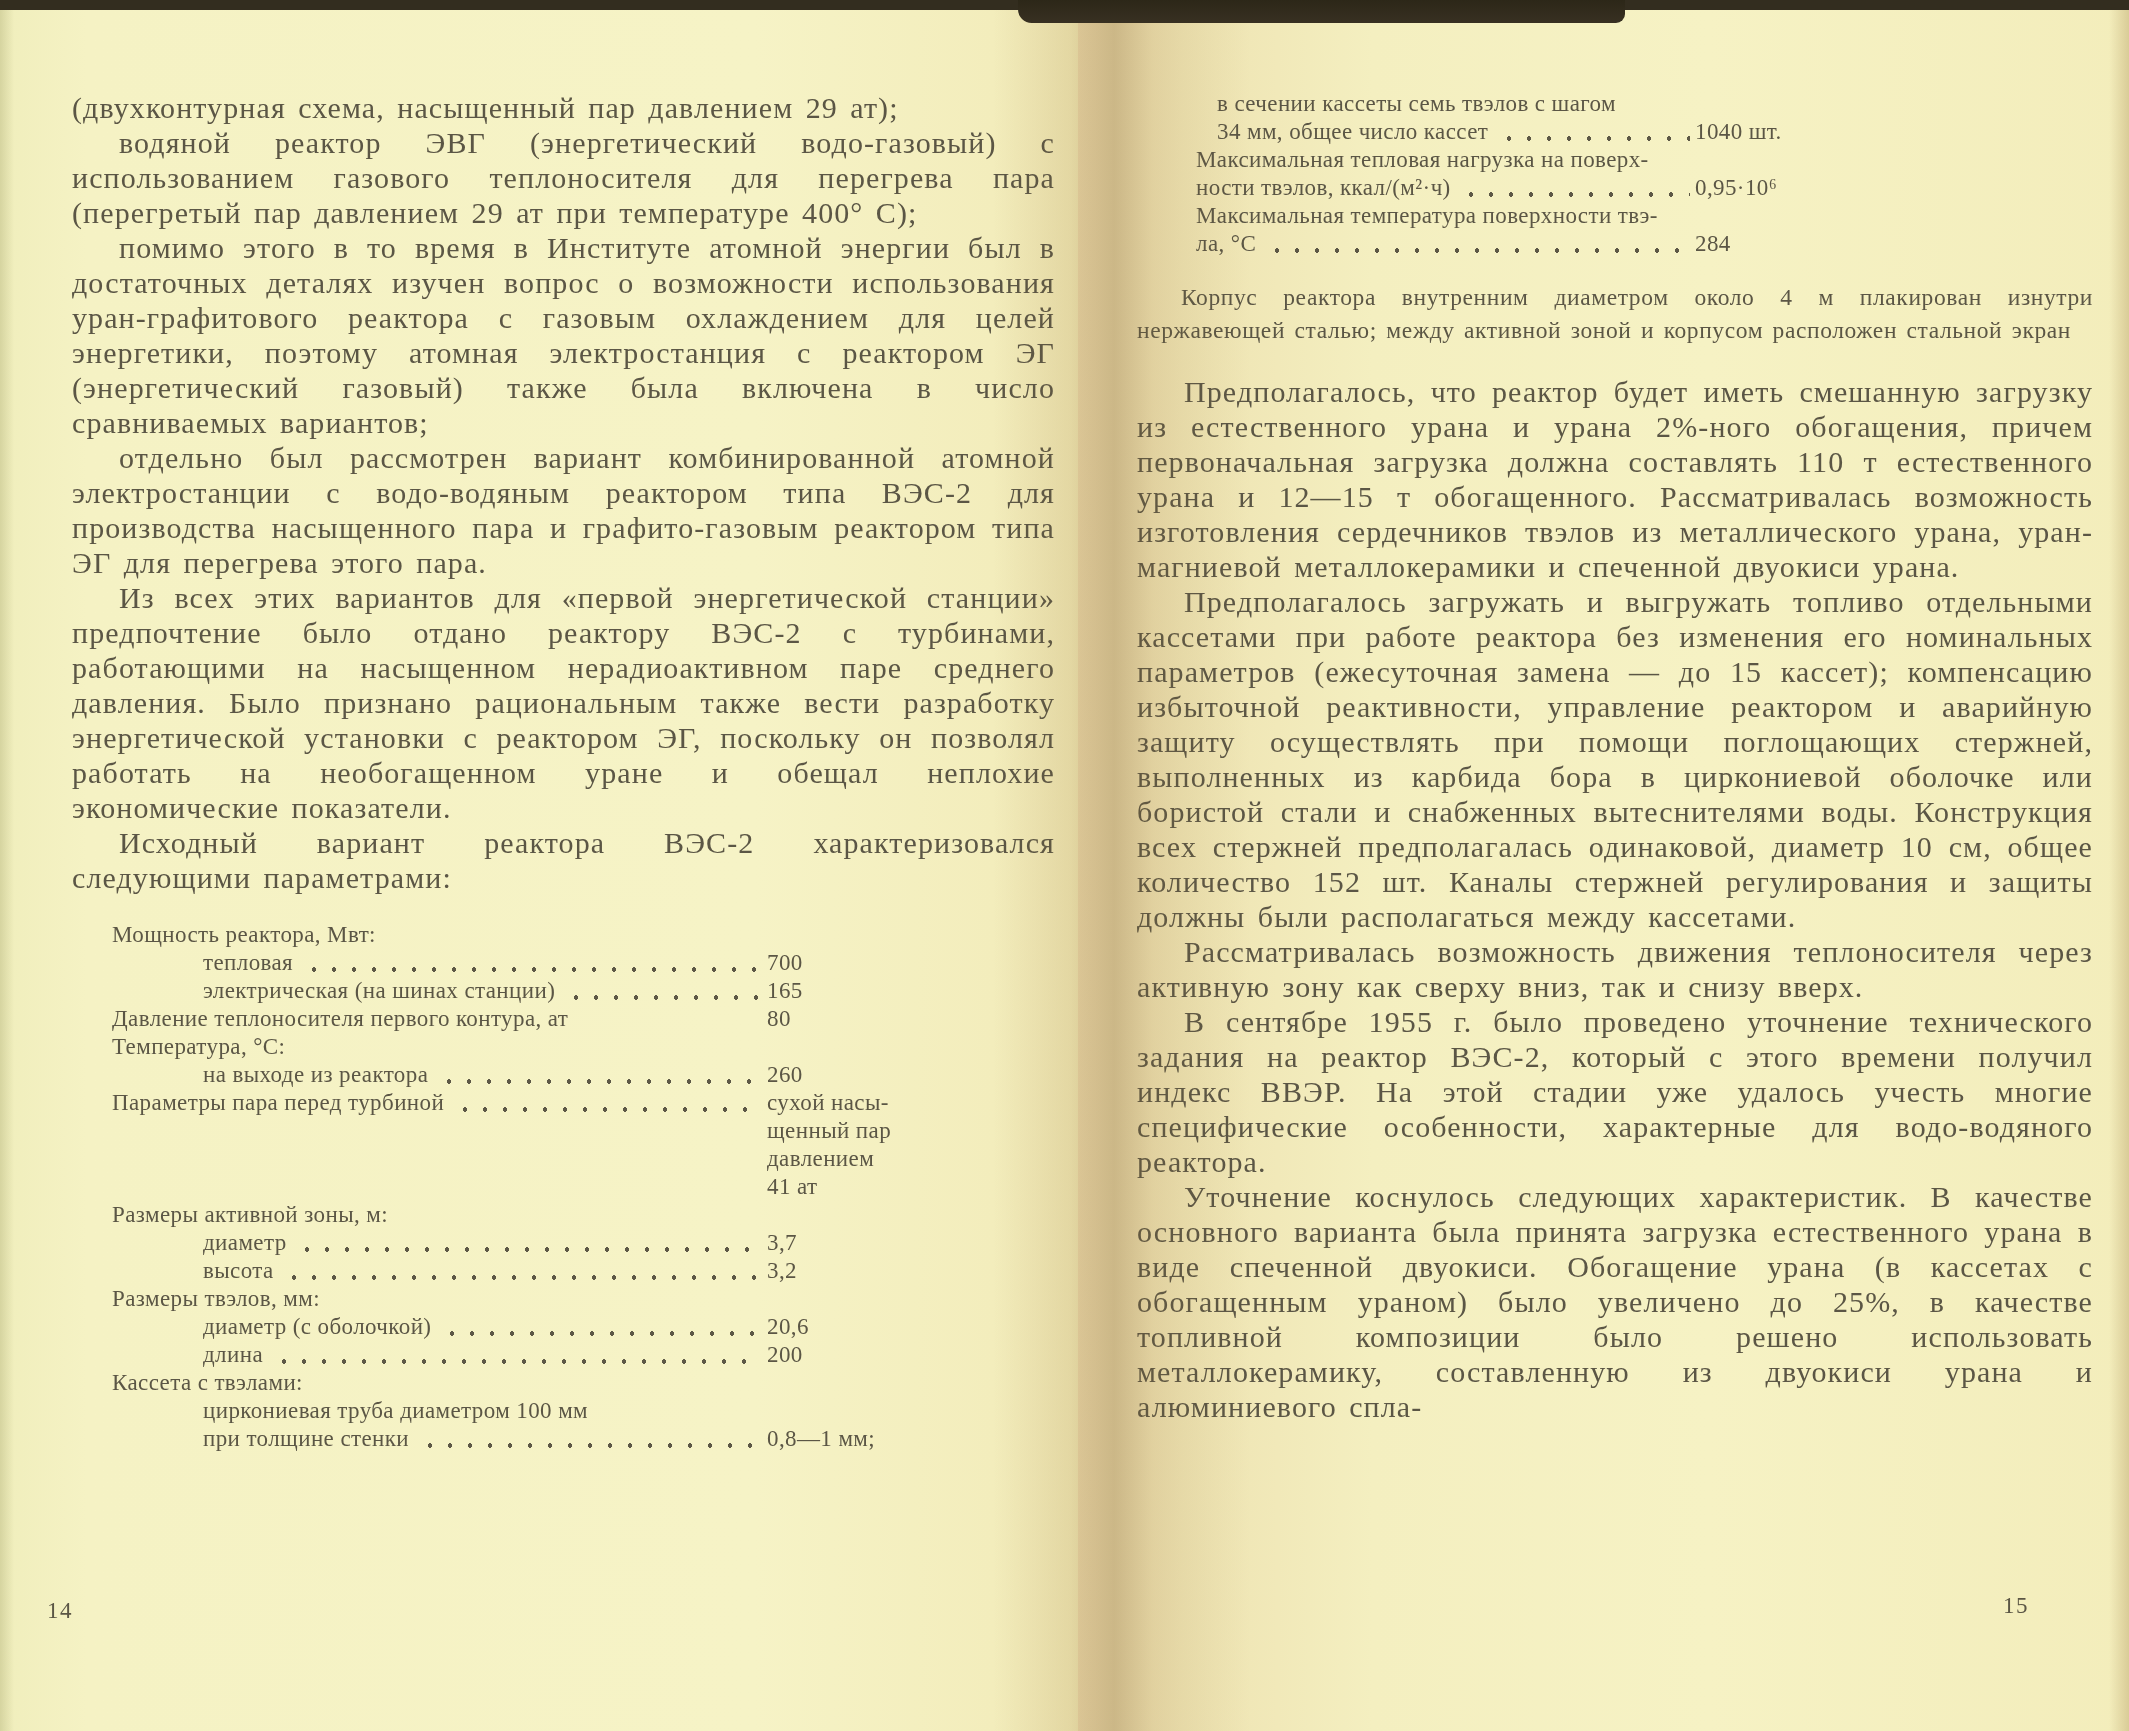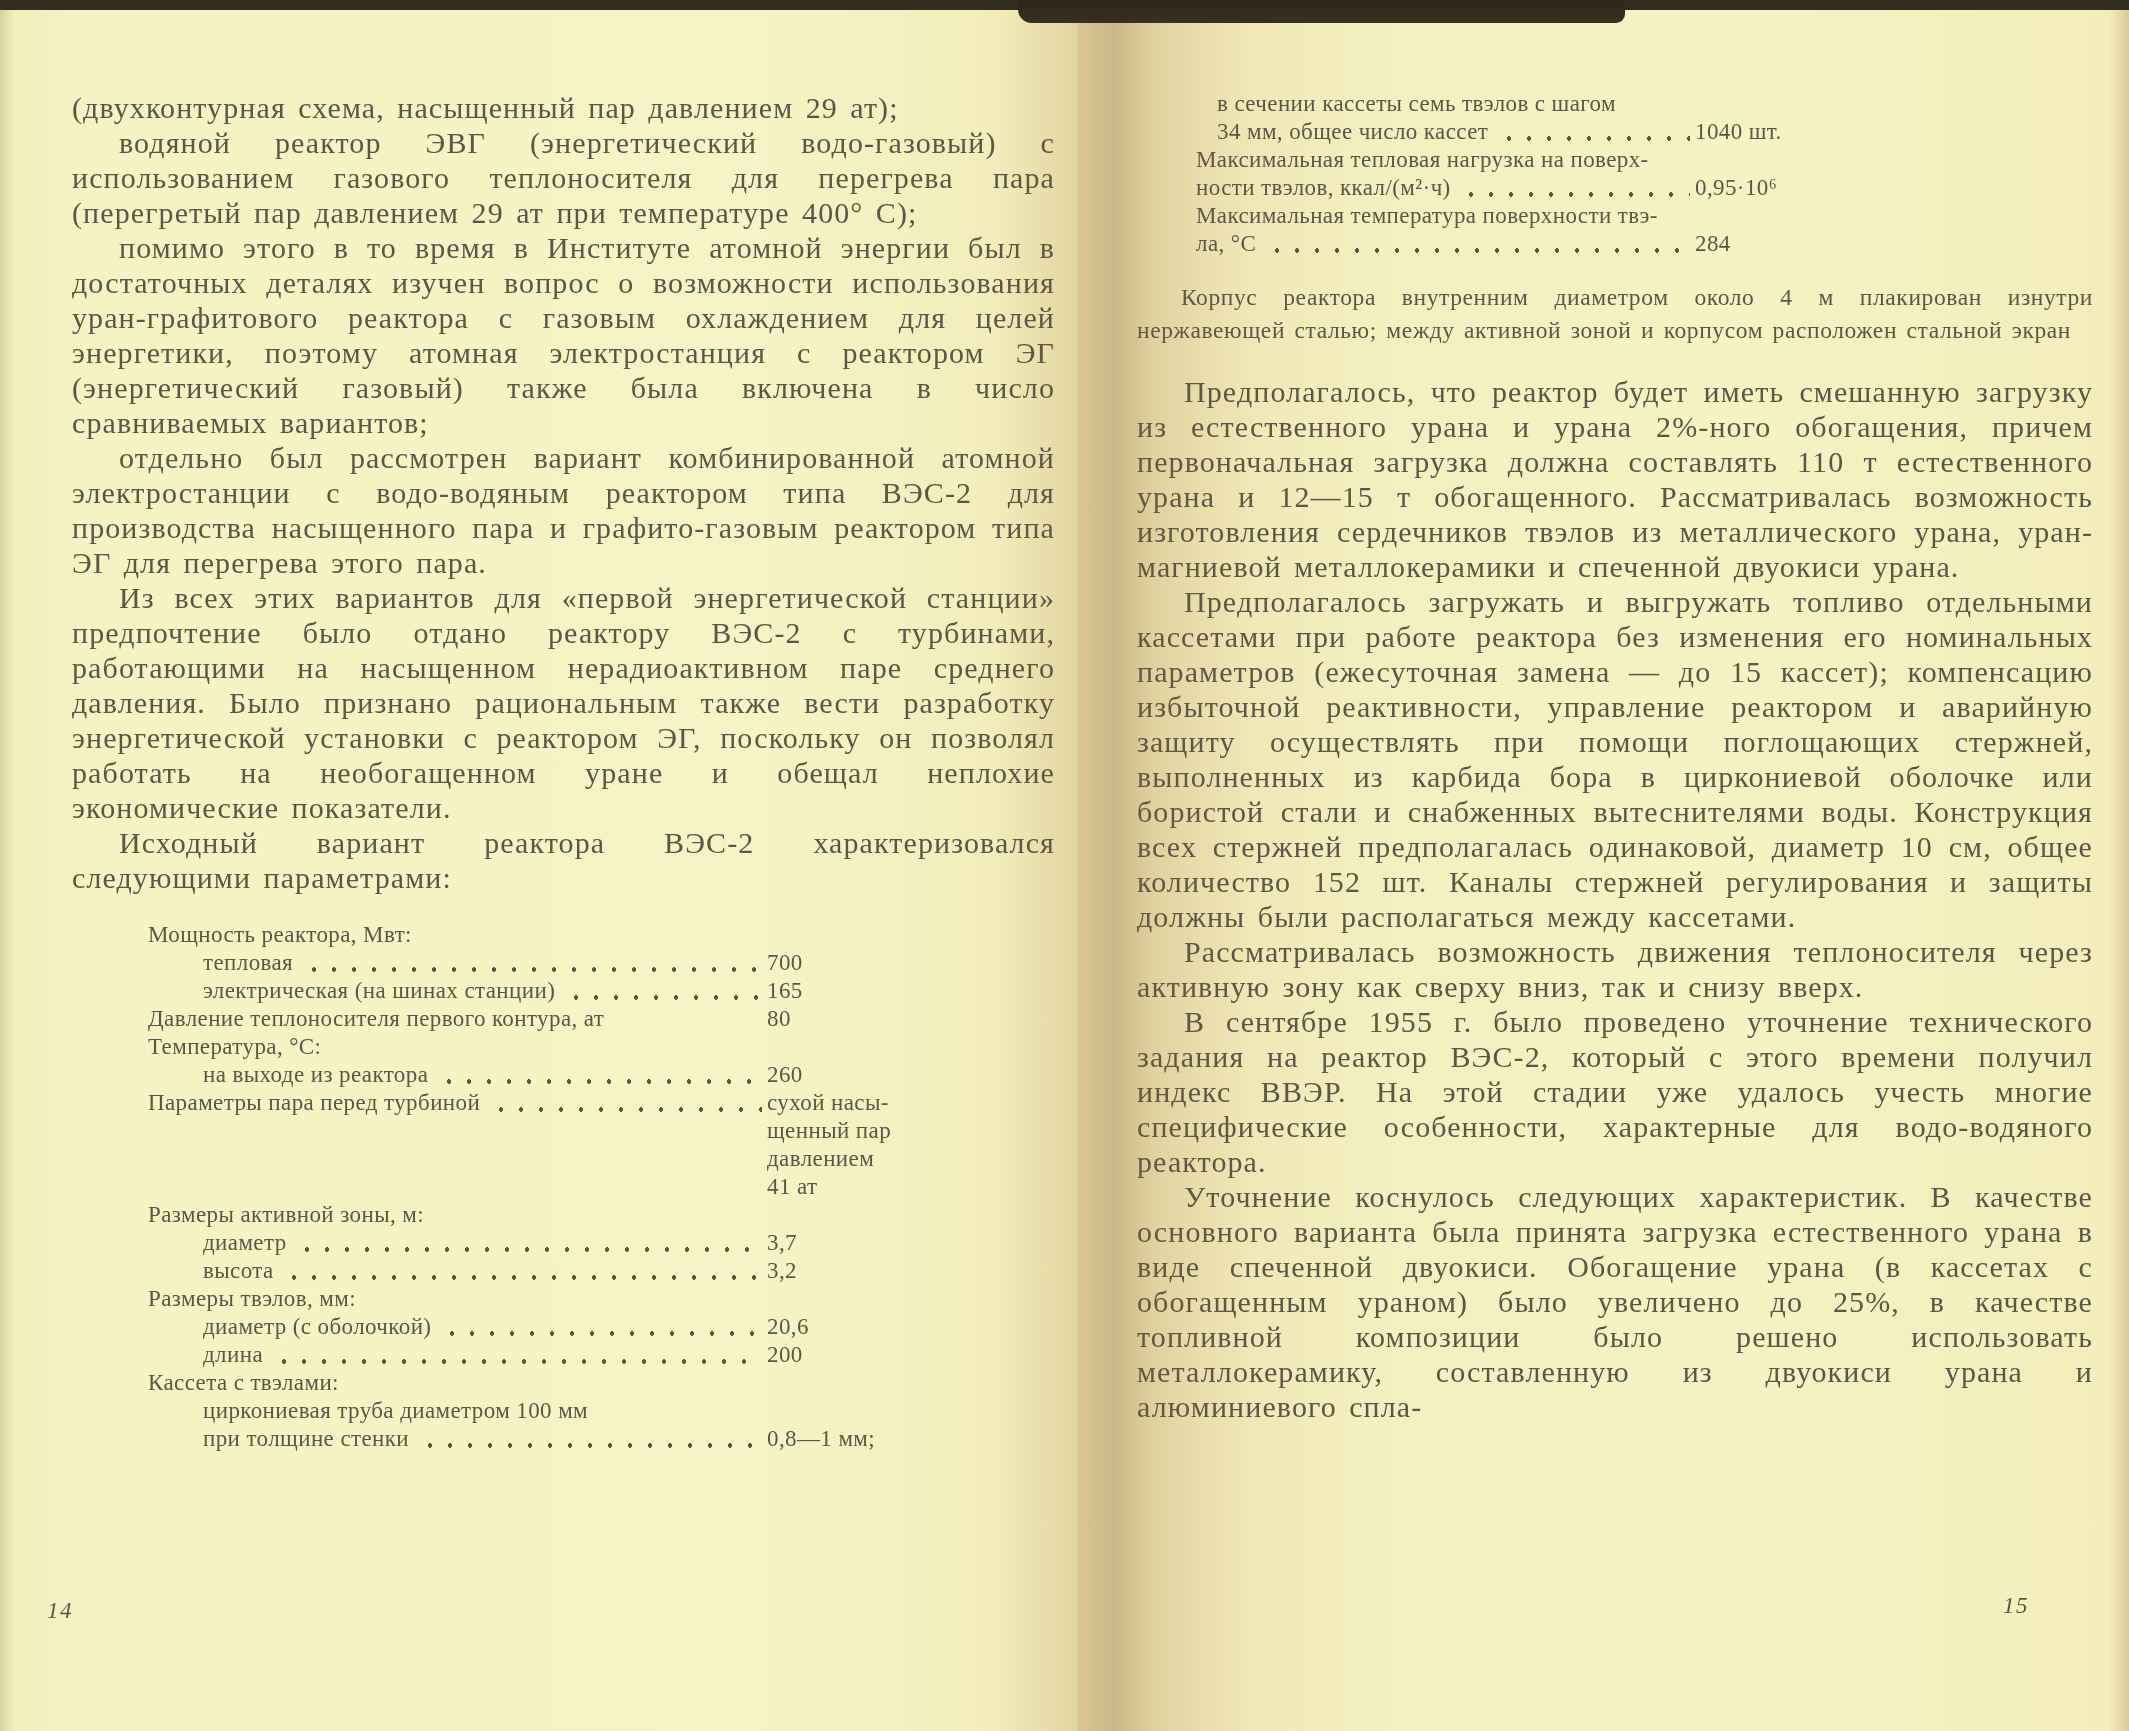--- a/index.html
+++ b/index.html
@@ -37,21 +37,21 @@
 
   .paramtable{
     margin-top:26px;
     font-size:23px;
     line-height:28px;
     letter-spacing:0.4px;
     width:885px;
   }
   .page.right .paramtable{margin-top:0;width:748px;}
   .trow{display:flex;align-items:flex-start;}
-  .page.left .trow.lvl0{margin-left:76px;}
+  .page.left .trow.lvl0{margin-left:40px;}
   .page.left .trow.lvl1{margin-left:131px;}
   .page.right .trow.lvl0{margin-left:59px;}
   .page.right .trow.lvl1{margin-left:80px;}
   .tlabel{white-space:nowrap;flex:0 0 auto;}
   .leader{
     flex:1 1 auto;
     align-self:flex-start;
     height:26px;
     min-width:30px;
     margin:0 4.6px;
@@ -75,21 +75,20 @@
     word-spacing:3px;
     text-align:justify;
     text-indent:44px;
   }
   .page.right p.body.first{margin-top:27px;}
 
   .pagenum{
     position:absolute;
     font-size:23px;
     letter-spacing:1.5px;
-    font-style:italic;
   }
   .page.left .pagenum{left:47px;top:1598px;}
   .page.right .pagenum{left:925px;top:1593px;}
 
   .gutter-shadow{
     position:absolute;top:0;left:993px;width:258px;height:1731px;
     background:linear-gradient(90deg,
       rgba(146,112,52,0) 0%,
       rgba(146,112,52,0.10) 30%,
       rgba(118,88,38,0.26) 47%,

